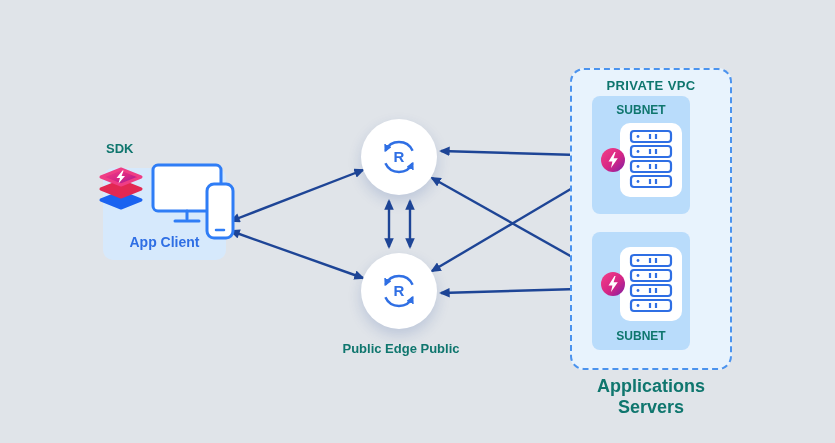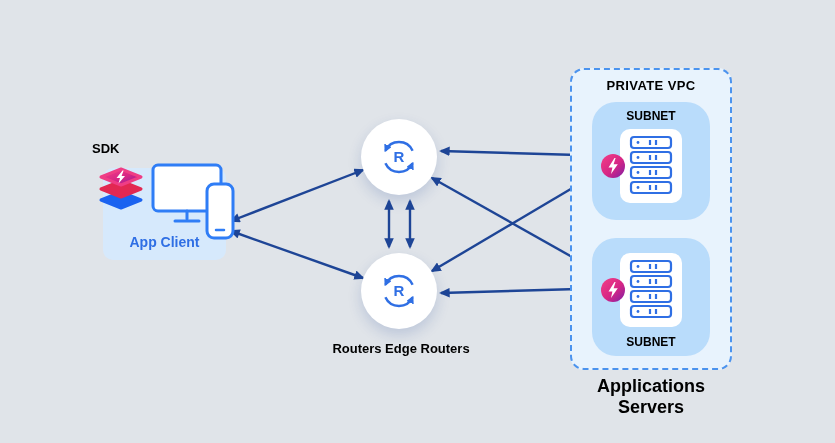--- a/index.html
+++ b/index.html
@@ -2,42 +2,42 @@
 <html><head>
 <meta charset="utf-8">
 <style>
   html,body{margin:0;padding:0;}
   .canvas{
     position:relative;width:835px;height:443px;overflow:hidden;
     background:#e0e4e9;
     font-family:"Liberation Sans",sans-serif;
   }
   .arrows{position:absolute;left:0;top:0;}
-  .lbl{position:absolute;font-weight:bold;color:#000000;}
+  .lbl{position:absolute;font-weight:bold;color:#0f766e;}
   
   .client-box{position:absolute;left:103px;top:168px;width:123px;height:92px;
     background:#d6e9fc;border-radius:10px;}
-  .sdk-label{left:92px;top:141px;font-size:13px;}
+  .sdk-label{left:106px;top:141px;font-size:13px;}
   .client-label{left:103px;top:234px;width:123px;text-align:center;
     font-size:14px;color:#2f6fe4;}
   .monitor-icon{position:absolute;left:150px;top:162px;}
   .phone-icon{position:absolute;left:204px;top:181px;}
   .sdk-icon{position:absolute;left:97px;top:164px;}
   
   .router-circle{position:absolute;width:76px;height:76px;border-radius:50%;
     background:#ffffff;box-shadow:0 6px 14px rgba(30,68,150,0.18);
     display:flex;align-items:center;justify-content:center;}
   .router-top{left:361px;top:119px;}
   .router-bottom{left:361px;top:253px;}
   .routers-label{left:311px;top:341px;width:180px;text-align:center;font-size:13px;}
   
   .vpc{position:absolute;left:570px;top:68px;width:162px;height:302px;
     background:#e8f3fd;border:2px dashed #4b93ee;border-radius:14px;box-sizing:border-box;}
   .vpc-title{left:0;top:8px;width:100%;text-align:center;font-size:13px;letter-spacing:.4px;}
-  .subnet{position:absolute;left:20px;width:118px;height:118px;background:#b9dcfb;border-radius:24px;margin-top:6px;}
+  .subnet{position:absolute;left:20px;width:98px;height:118px;background:#b9dcfb;border-radius:8px;}
   .subnet-top{top:26px;}
   .subnet-bottom{top:162px;}
   .subnet-lbl{left:0;width:100%;text-align:center;font-size:12px;}
   .subnet-lbl.at-top{top:7px;}
   .subnet-lbl.at-bottom{bottom:7px;}
   .server-icon{position:absolute;left:27px;}
   .server-icon.in-top{top:26px;}
   .server-icon.in-bottom{top:14px;}
   .badge-icon{position:absolute;left:8px;}
   .badge-icon.in-top{top:51px;}
@@ -116,21 +116,21 @@
   <div class="router-circle router-bottom">
     <svg width="48" height="48" viewBox="0 0 48 48">
       <g stroke="#2f6fe4" stroke-width="2.5" fill="none">
         <path d="M37.6,17.7 A15,15 0 0 0 10.4,17.7" marker-end="url(#rh)"></path>
         <path d="M10.4,30.3 A15,15 0 0 0 37.6,30.3" marker-end="url(#rh)"></path>
       </g>
       <text x="24" y="29" text-anchor="middle" font-size="15" font-weight="bold" fill="#2f6fe4">R</text>
     </svg>
   </div>
 
-  <div class="lbl routers-label">Routers Edge Routers</div>
+  <div class="lbl routers-label">Public Edge Public</div>
 
   <div class="vpc">
     <div class="lbl vpc-title">PRIVATE VPC</div>
 
     <div class="subnet subnet-top">
       <div class="lbl subnet-lbl at-top">SUBNET</div>
       <svg class="server-icon in-top" width="64" height="76" viewBox="0 0 64 76">
         <rect x="1" y="1" width="62" height="74" rx="10" fill="#ffffff"></rect>
         <g fill="none" stroke="#2f6fe4" stroke-width="2.2">
           <rect x="12" y="9" width="40" height="11" rx="3"></rect>

